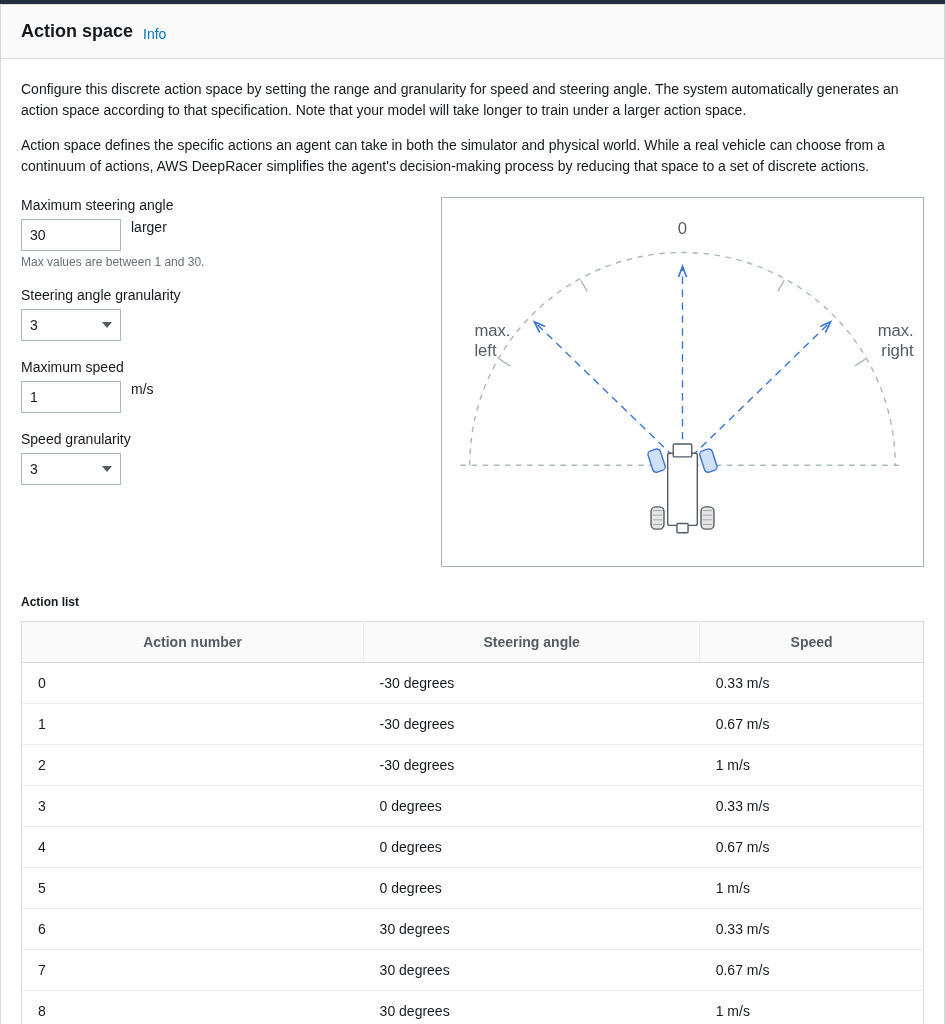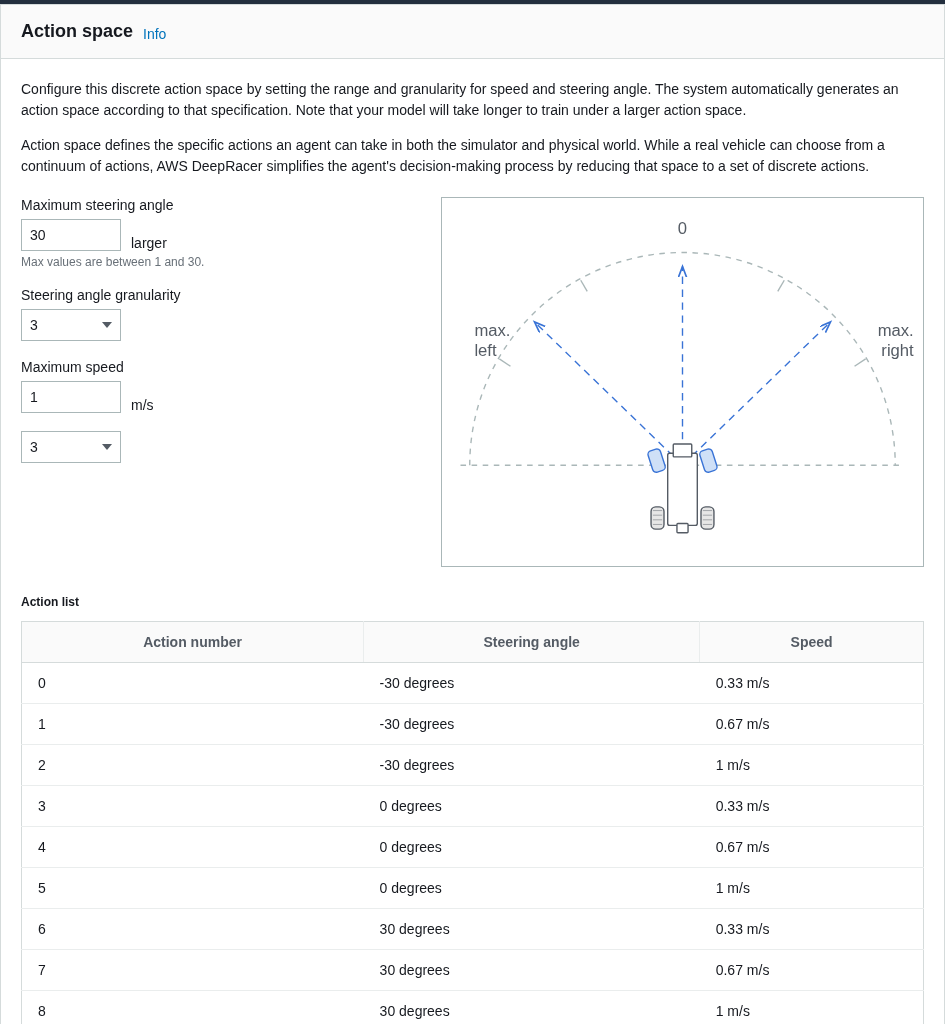--- a/index.html
+++ b/index.html
@@ -8,21 +8,21 @@
 .panel{background:#fff;border:1px solid #d5dbdb;margin:0}
 .panel-header{padding:16px 20px;border-bottom:1px solid #d5dbdb;display:flex;align-items:flex-end;gap:10px;background:#fafafa}
 .panel-title{font-size:18px;font-weight:700;color:#16191f}
 .info-link{font-size:14px;color:#0073bb;font-weight:400;cursor:pointer}
 .panel-body{padding:20px}
 .desc{font-size:14px;line-height:1.5;color:#16191f;margin-bottom:14px}
 .config-row{display:flex;gap:60px;align-items:flex-start;margin-top:20px}
 .controls{flex:0 0 360px}
 .field{margin-bottom:18px}
 .field-label{font-size:14px;color:#16191f;margin-bottom:6px;display:block}
-.field-row{display:flex;align-items:flex-end;gap:10px}
+.field-row{display:flex;align-items:flex-start;gap:10px}
 .text-input{width:100px;height:32px;border:1px solid #aab7b8;padding:4px 8px;font-size:14px;color:#16191f}
 .unit{font-size:14px;color:#16191f}
 .hint{font-size:12px;color:#687078;margin-top:4px}
 .select-wrap{position:relative;width:100px;height:32px;border:1px solid #aab7b8;background:#fff;display:flex;align-items:center;padding:0 8px}
 .select-val{font-size:14px;color:#16191f;flex:1}
 .caret{width:0;height:0;border-left:5px solid transparent;border-right:5px solid transparent;border-top:6px solid #545b64}
 .diagram{flex:1;border:1px solid #aab7b8;height:370px;position:relative;background:#fff}
 .diag-svg{width:100%;height:100%}
 .section-title{font-size:12px;font-weight:700;margin-top:28px;margin-bottom:12px}
 .table{width:100%;border:1px solid #d5dbdb;border-collapse:collapse}
@@ -67,20 +67,21 @@
 
         <div class="field">
           <label class="field-label">Maximum speed</label>
           <div class="field-row">
             <input class="text-input" value="1" style="">
             <span class="unit">m/s</span>
           </div>
         </div>
 
         <div class="field">
+          <label class="field-label">Speed granularity</label>
           <div class="select-wrap">
             <span class="select-val">3</span>
             <span class="caret"></span>
           </div>
         </div>
 
       </div>
 
       <div class="diagram">
         <svg class="diag-svg" viewBox="0 0 520 370">

